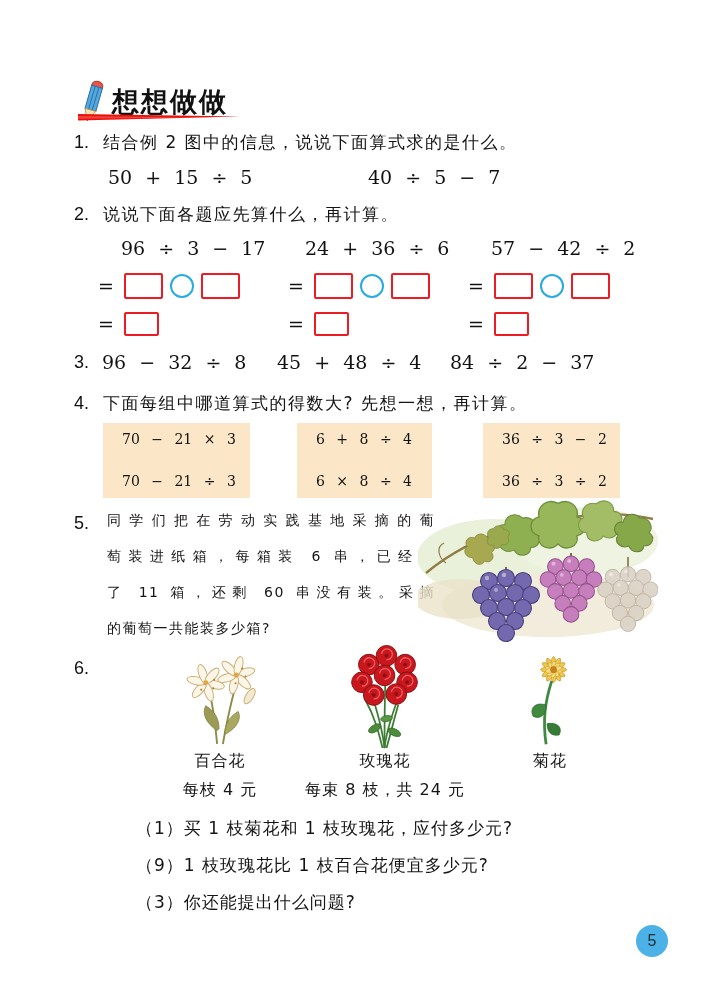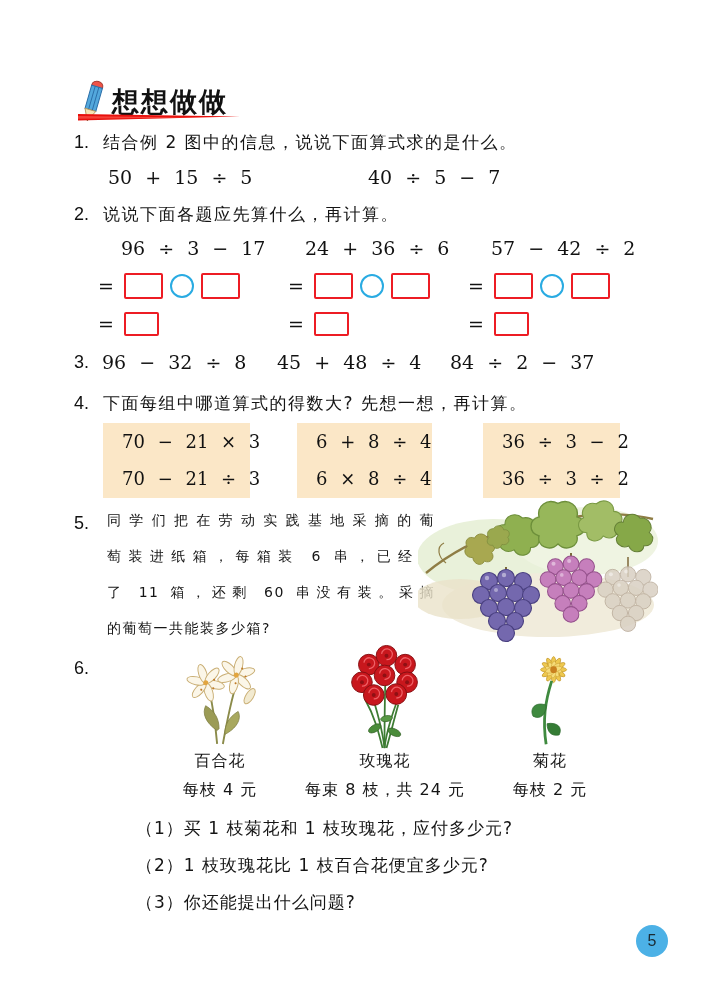--- a/index.html
+++ b/index.html
@@ -23,21 +23,21 @@
   .q2expr { margin-left:23px; height:26px; }
   .boxrow { display:flex; align-items:center; margin-top:8px; height:30px; }
   .boxrow2 { display:flex; align-items:center; margin-top:9px; height:28px; }
   .eq { font-family:"DejaVu Serif","Liberation Serif",serif; font-size:19px; color:#111; width:15px; margin-right:7px; }
   .ansbox { display:inline-block; width:39px; height:26px; border:2.6px solid #ed1c24; border-radius:2px; margin:0 4px; background:#fff; }
   .ansbox.small { width:35px; height:24px; }
   .opcircle { display:inline-block; width:24px; height:24px; border:2.6px solid #29abe2; border-radius:50%; margin:0 3px; background:#fff; }
 
   
   .group { position:absolute; top:423px; height:75px; background:#fbe7c7; display:flex; flex-direction:column; justify-content:space-between; padding:8px 0 9px 19px; }
-  .group .expr { font-size:18px; }
+  .group .expr { font-size:14px; }
 
   
   .q5lines { position:absolute; left:107px; top:512px; width:328px; }
   .q5line { height:36px; font-size:14px; letter-spacing:1.5px; color:#151515; }
   .q5line.justified { text-align:justify; text-align-last:justify; }
 
   
   .flabel { position:absolute; text-align:center; font-size:16px; letter-spacing:1px; color:#151515; }
   .subq { position:absolute; left:88px; font-size:17px; letter-spacing:1px; color:#151515; white-space:nowrap;margin-left:48px; }
 
@@ -277,23 +277,22 @@
     <path d="M28,58 C16,54 10,62 14,70 C22,74 28,68 28,58 Z" fill="#3f8a3f" stroke="#2c6b2e" stroke-width="0.8"></path>
     <path d="M29,78 C40,76 46,82 42,90 C33,92 29,86 29,78 Z" fill="#357c35" stroke="#2c6b2e" stroke-width="0.8"></path>
   </svg>
 
   <div class="flabel" style="left:150px;top:751px;width:140px">百合花</div>
   <div class="flabel" style="left:310px;top:751px;width:150px">玫瑰花</div>
   <div class="flabel" style="left:480px;top:751px;width:140px">菊花</div>
 
   <div class="flabel" style="left:150px;top:780px;width:140px">每枝 4 元</div>
   <div class="flabel" style="left:300px;top:780px;width:170px">每束 8 枝，共 24 元</div>
-  <div class="flabel" style="left:480px;top:780px;width:140px">每枝 2 元</div>
 
   <div class="subq" style="top:817px">（1）买 1 枝菊花和 1 枝玫瑰花，应付多少元?</div>
-  <div class="subq" style="top:854px">（2）1 枝玫瑰花比 1 枝百合花便宜多少元?</div>
+  <div class="subq" style="top:854px">（9）1 枝玫瑰花比 1 枝百合花便宜多少元?</div>
   <div class="subq" style="top:891px">（3）你还能提出什么问题?</div>
 
   <div class="badge">
     <span>5</span>
   </div>
 
 </div>
 
 </body></html>

